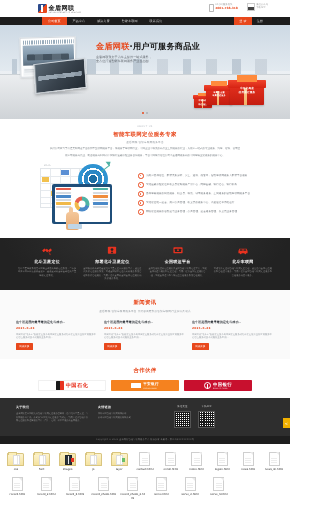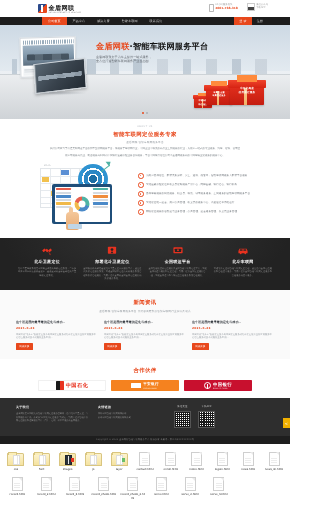--- a/index.html
+++ b/index.html
@@ -305,21 +305,21 @@
           <div class="cap"></div>
       </div>
       <div class="mag-open">
           <div class="cars"></div>
         </div>
       <div class="mag-shadow"></div>
     </div>
 
     <div class="hero-copy">
       <div class="hero-title">
-        <span class="hl">金盾网联</span><span>·</span><span>智能车联网服务平台</span>
+        <span class="hl">金盾网联</span><span>·</span><span>用户可服务商品业</span>
       </div>
       <div class="hero-sub1">金盾网联致力于为车主提供一站式服务，</div>
       <div class="hero-sub2">全方位打造智能车联网服务产业生态圈</div>
     </div>
 
     <div class="gift-small">
       <div class="gbox"></div>
         <div class="glid"></div>
         <div class="gbow"></div>
       <div class="gtext">

